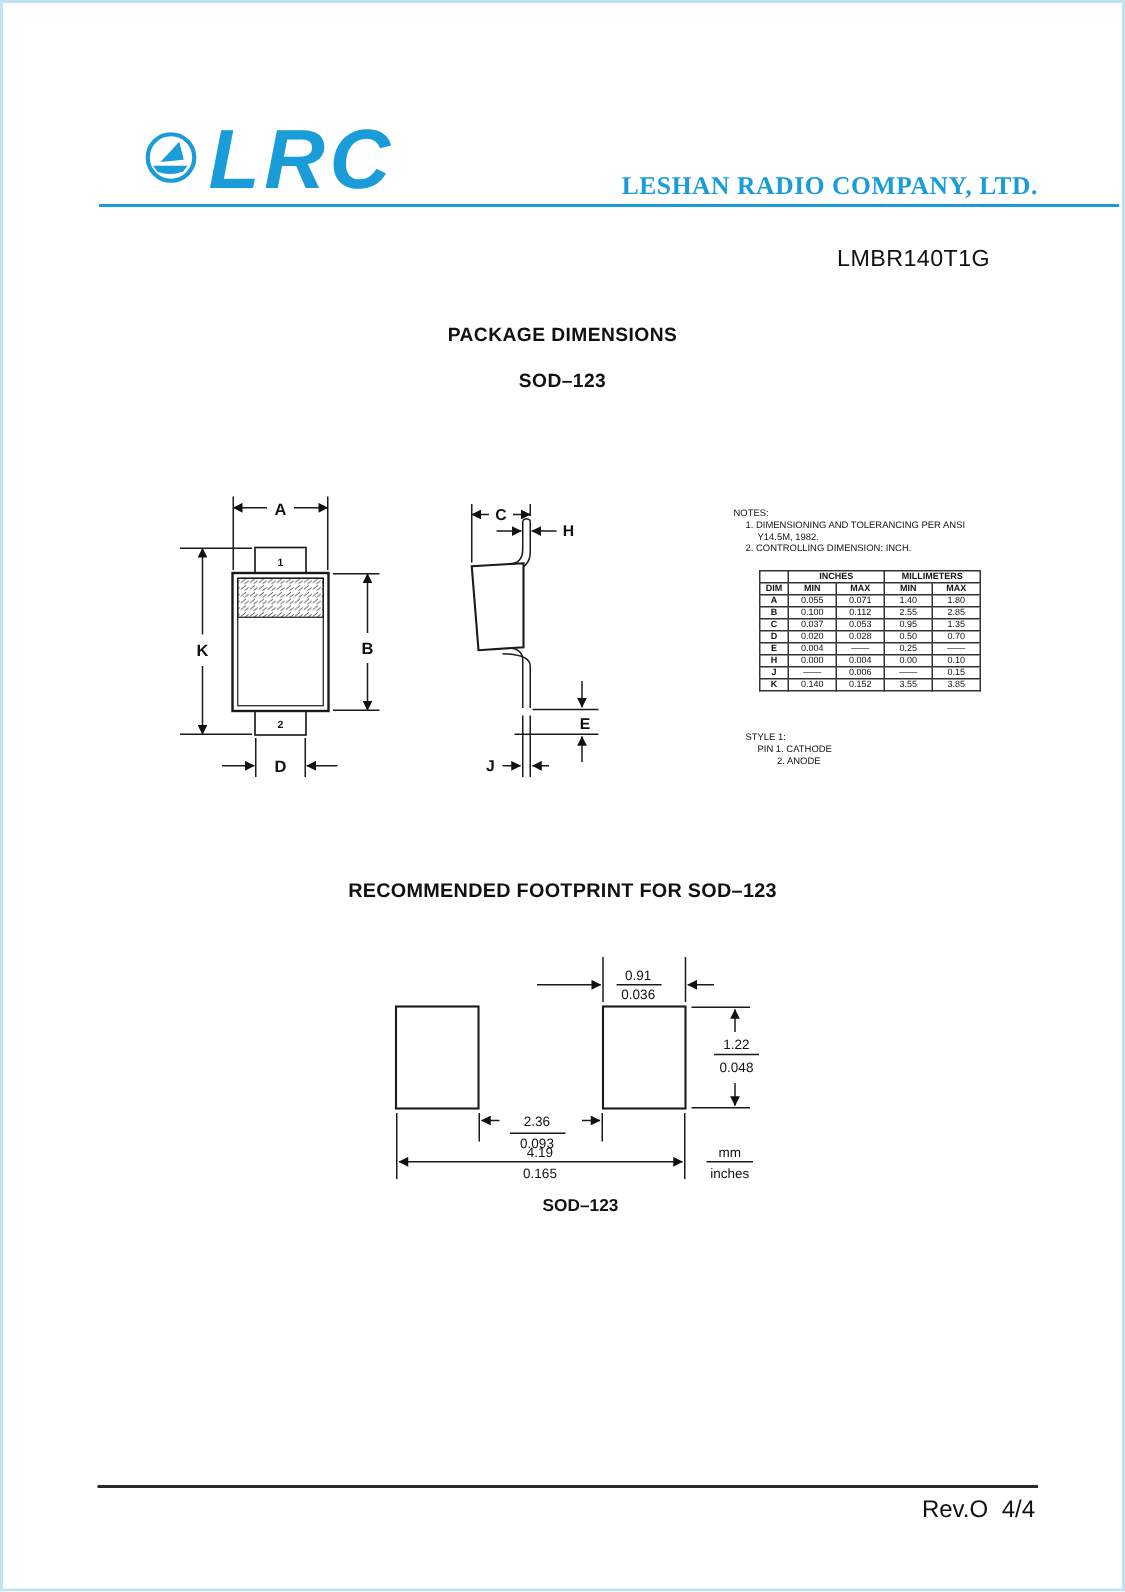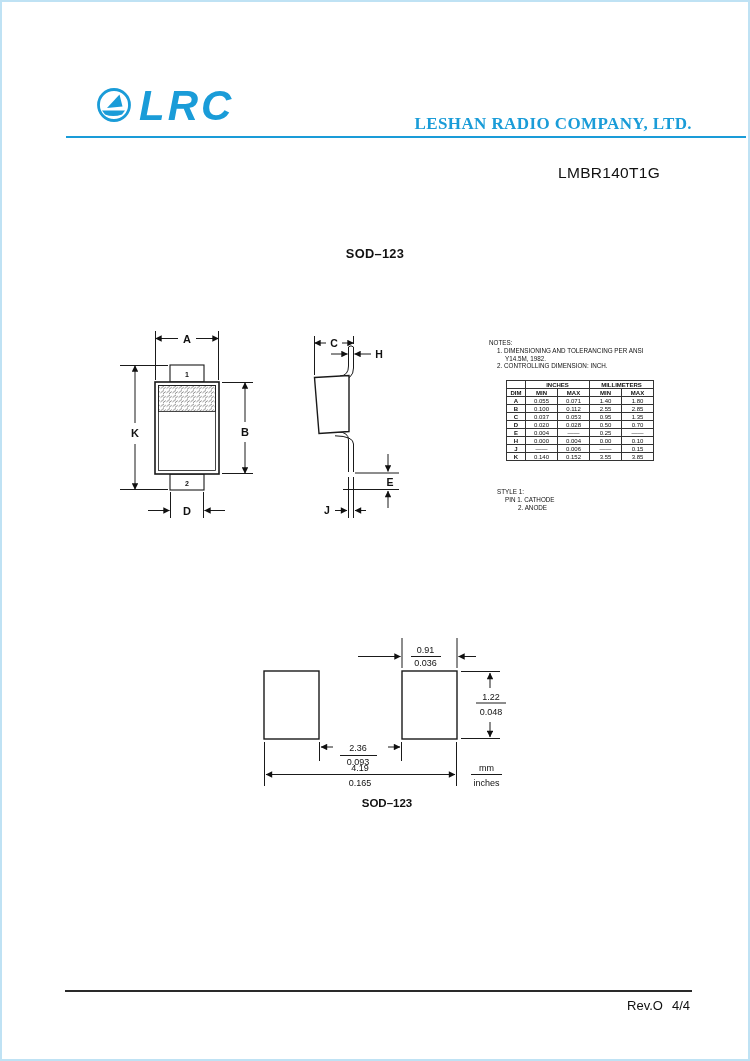--- a/index.html
+++ b/index.html
@@ -8,21 +8,21 @@
     position:relative; width:750px; height:1061px; background:#fff;
     border:2px solid #bfe2f4; overflow:hidden;
     font-family:"Liberation Sans", sans-serif; color:#111;
   }
   .abs { position:absolute; }
 
   
   .logo-wrap { position:absolute; left:93px; top:84px; height:52px; display:flex; align-items:flex-start; }
   .logo-text {
     font-family:"Liberation Sans", sans-serif; font-weight:bold; font-style:italic;
-    font-size:42px; line-height:40px; letter-spacing:3px; color:#1a9cd8; margin-left:6px;
+    font-size:56px; line-height:40px; letter-spacing:3px; color:#1a9cd8; margin-left:6px;
   }
   .company {
     position:absolute; right:56px; top:112px;
     font-family:"Liberation Serif", serif; font-weight:bold; 
     font-size:17px; color:#1a9cd8; letter-spacing:0.4px;
   }
   .header-rule { position:absolute; left:64px; top:134px; width:680px; height:2px; background:#1a9cd8; }
   .part-number { position:absolute; left:556px; top:162px; font-size:15.5px; font-weight:normal; letter-spacing:0.3px; }
 
   .sec-title { position:absolute; left:0; right:0; text-align:center; font-weight:bold; }
@@ -42,21 +42,21 @@
   .dimtable { position:absolute; left:504px; top:378px; border-collapse:collapse; }
   .dimtable td {
     border:1px solid #333; font-size:6px; line-height:6px; height:8px;
     text-align:center; vertical-align:middle; padding:0 1px; min-width:30px;
   }
   .dimtable td.dimcol { min-width:17px; font-weight:bold; }
   .dimtable td.hdr { font-weight:bold; }
 
   
   .footer-rule { position:absolute; left:63px; top:988px; width:627px; height:2px; background:#2a2a2a; }
-  .footer-text { position:absolute; right:58px; top:996px; font-size:13px;margin-left:28px; }
+  .footer-text { position:absolute; right:58px; top:996px; font-size:16px;margin-left:28px; }
   .footer-text .pg { margin-left:9px; }
 
   svg text { font-family:"Liberation Sans", sans-serif; }
 </style>
 </head>
 <body>
 
 <div class="page">
 
   <div class="logo-wrap">
@@ -64,20 +64,21 @@
       <circle cx="19" cy="19" r="15.5" fill="none" stroke="#1a9cd8" stroke-width="2.8"></circle>
       <path d="M12,22 L24.5,8.5 L27.5,20.5 Z" fill="#1a9cd8"></path>
       <path d="M7,24.5 L30,24.5 L27,28.5 Q18,31.5 10,28.5 Z" fill="#1a9cd8"></path>
     </svg>
     <span class="logo-text">LRC</span>
   </div>
   <div class="company">LESHAN RADIO COMPANY, LTD.</div>
   <div class="header-rule"></div>
   <div class="part-number">LMBR140T1G</div>
 
+  <div class="sec-title t1">PACKAGE DIMENSIONS</div>
   <div class="sec-title t2">SOD–123</div>
 
   <svg class="abs" style="left:110px; top:320px;" width="175" height="205" viewBox="0 0 175 205">
     <defs>
       <marker id="fv-ah" viewBox="0 0 10 10" refX="9.5" refY="5" markerWidth="8.5" markerHeight="6.5" orient="auto-start-reverse">
         <path d="M0,0 L10,5 L0,10 Z" fill="#111"></path>
       </marker>
       <pattern id="fv-hatch" width="6" height="4.5" patternUnits="userSpaceOnUse">
         <path d="M0.5,3.5 L4,0.8 M3,4.2 L5.8,2.2" stroke="#333" stroke-width="0.6" fill="none"></path>
       </pattern>
@@ -241,20 +242,21 @@
     </tr>
   </tbody>
     </table>
 
   <div class="style-note">
     <div>STYLE 1:</div>
     <div class="in1">PIN 1. CATHODE</div>
     <div class="in2">2. ANODE</div>
   </div>
 
+  <div class="sec-title t3">RECOMMENDED FOOTPRINT FOR SOD–123</div>
 
   <svg class="abs" style="left:250px; top:633px;" width="260" height="185" viewBox="0 0 260 185">
     <defs>
       <marker id="fp-ah" viewBox="0 0 10 10" refX="9.5" refY="5" markerWidth="8.5" markerHeight="6.5" orient="auto-start-reverse">
         <path d="M0,0 L10,5 L0,10 Z" fill="#111"></path>
       </marker>
     </defs>
     <g stroke="#1a1a1a" fill="#fff">
       <rect x="12" y="36" width="55" height="68" stroke-width="1.4"></rect>
       <rect x="150" y="36" width="55" height="68" stroke-width="1.4"></rect>

